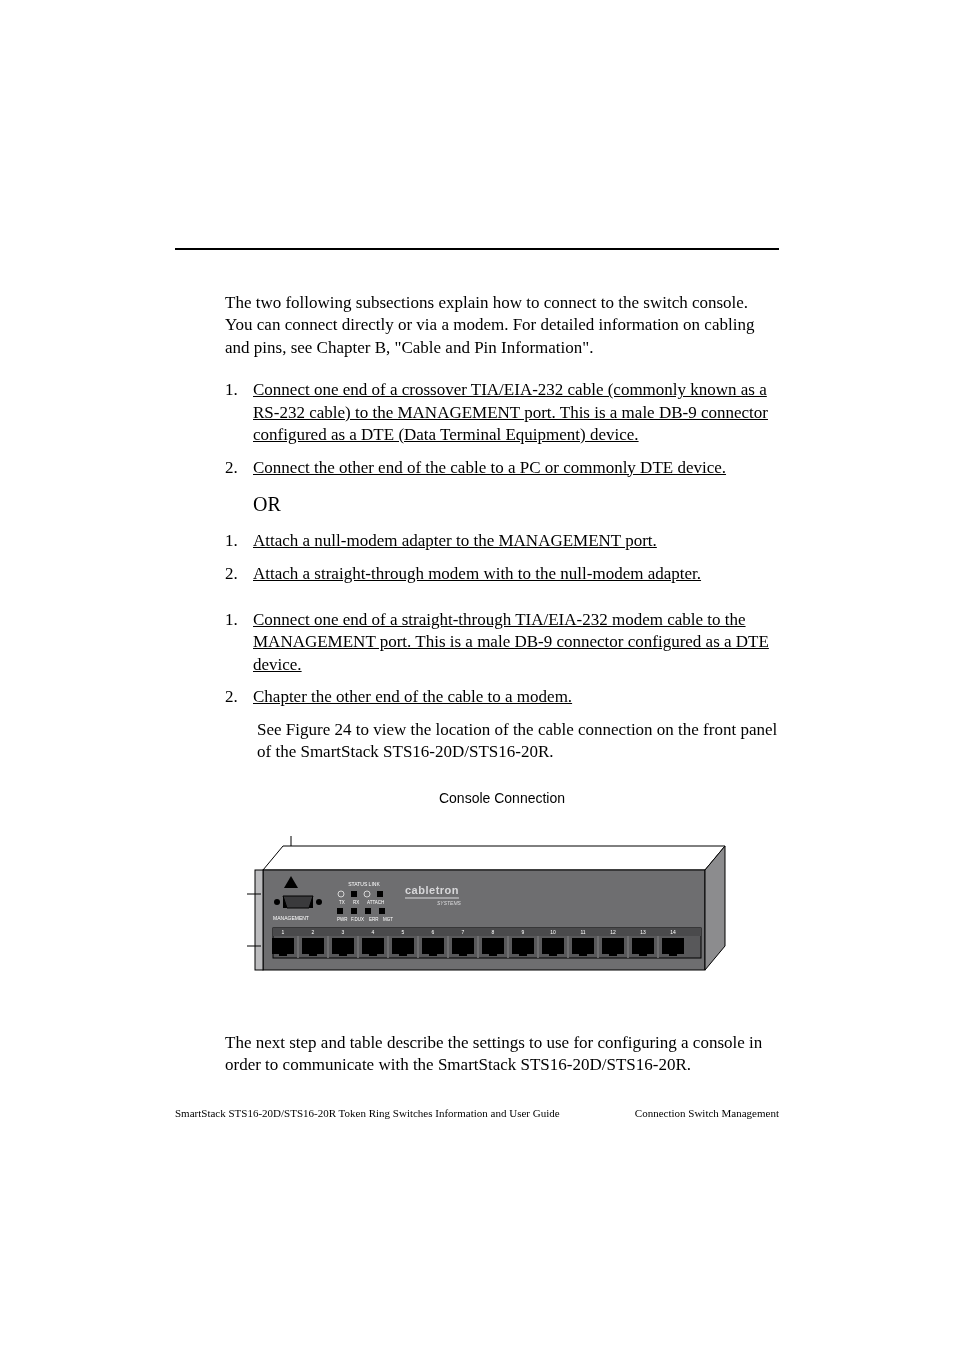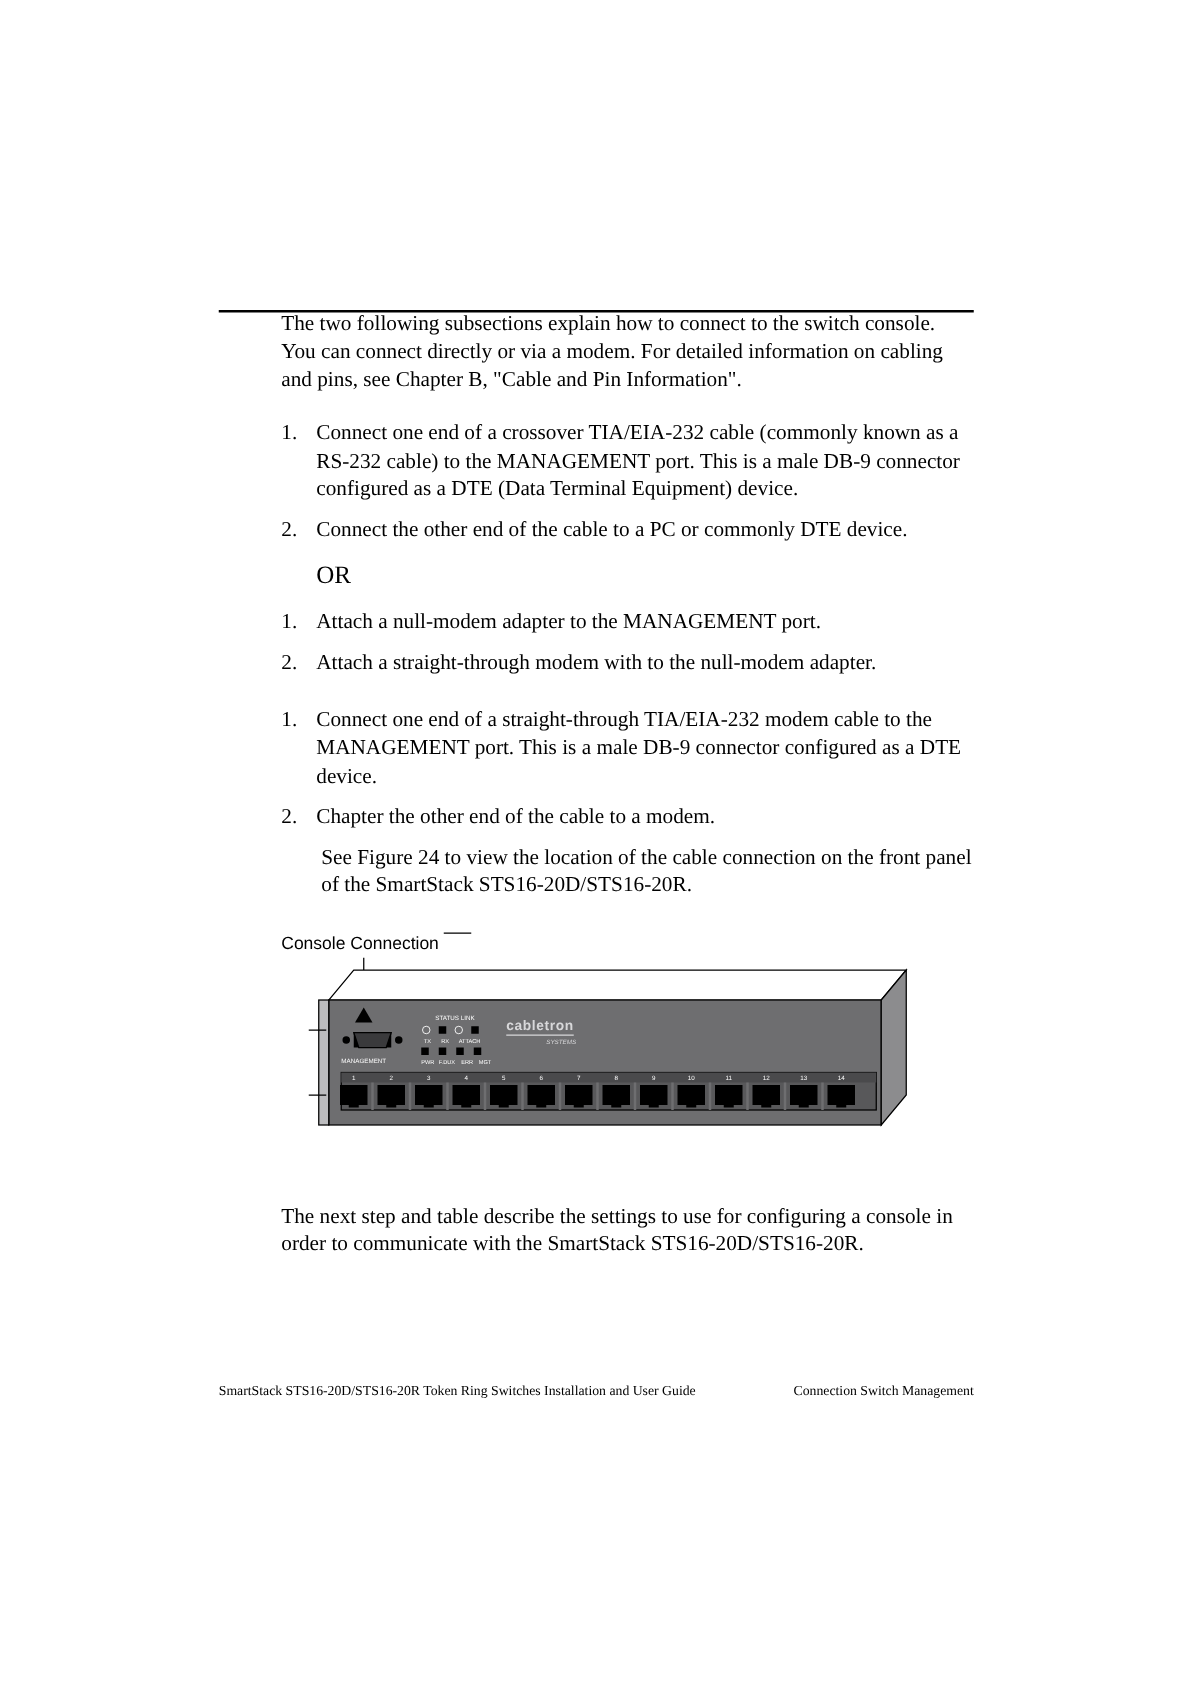--- a/index.html
+++ b/index.html
@@ -11,54 +11,57 @@
     padding: 248px 175px 0 175px;
   }
   .top-rule {
     position: absolute;
     left: 175px;
     right: 175px;
     top: 248px;
     border-top: 2px solid #000;
   }
   .content {
+    padding-top: 44px;
     padding-left: 50px;
   }
   .para {
     font-size: 17px;
     line-height: 1.32;
     margin-bottom: 20px;
   }
   ol.num { list-style: none; padding: 0; margin: 0 0 0 0; }
   ol.num > li {
     display: flex;
     font-size: 17px;
     line-height: 1.32;
     margin-bottom: 10px;
   }
   ol.num > li .marker {
     flex: 0 0 28px;
   }
-  ol.num > li .li-body { flex: 1; }
+  ol.num > li .li-body { flex: 1; text-decoration: underline; }
   .or-line {
     font-size: 20px;
     margin: 14px 0 14px 28px;
   }
   .fig-wrap {
     margin-top: 26px;
     margin-bottom: 32px;
   }
   .fig-label {
     font-family: Helvetica, Arial, sans-serif;
     font-size: 14px;
     color: #000;
   }
   .fig-label-line {
     display: flex;
+    align-items: center;
     gap: 4px;
+    flex-direction: column;
   }
   .fig-label-line .dash {
     flex: 0 0 22px;
     border-top: 1px solid #000;
     height: 0;
   }
   svg.device {
     display: block;
     margin-top: 4px;
   }
@@ -251,16 +254,16 @@
             <rect x="444" y="116" width="8" height="4" fill="#000"></rect>
           </g>
       </svg>
     </div>
 
     <p class="para" style="margin-top:36px;">The next step and table describe the settings to use for configuring a console in order to communicate with the SmartStack STS16-20D/STS16-20R.</p>
 
   </div>
 
   <div class="footer">
-    <span>SmartStack STS16-20D/STS16-20R Token Ring Switches Installation and User Guide</span>
+    <span>SmartStack STS16-20D/STS16-20R Token Ring Switches Information and User Guide</span>
     <span>Connection Switch Management</span>
   </div>
 </div>
 
 </body></html>

